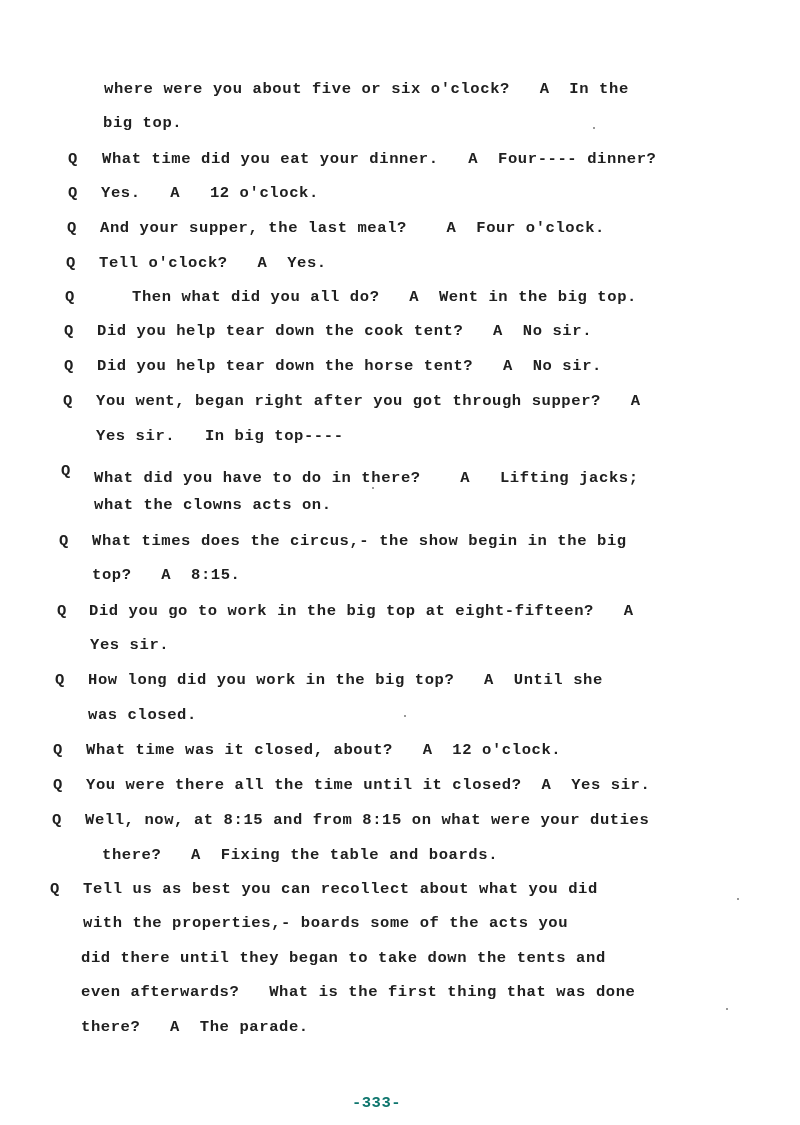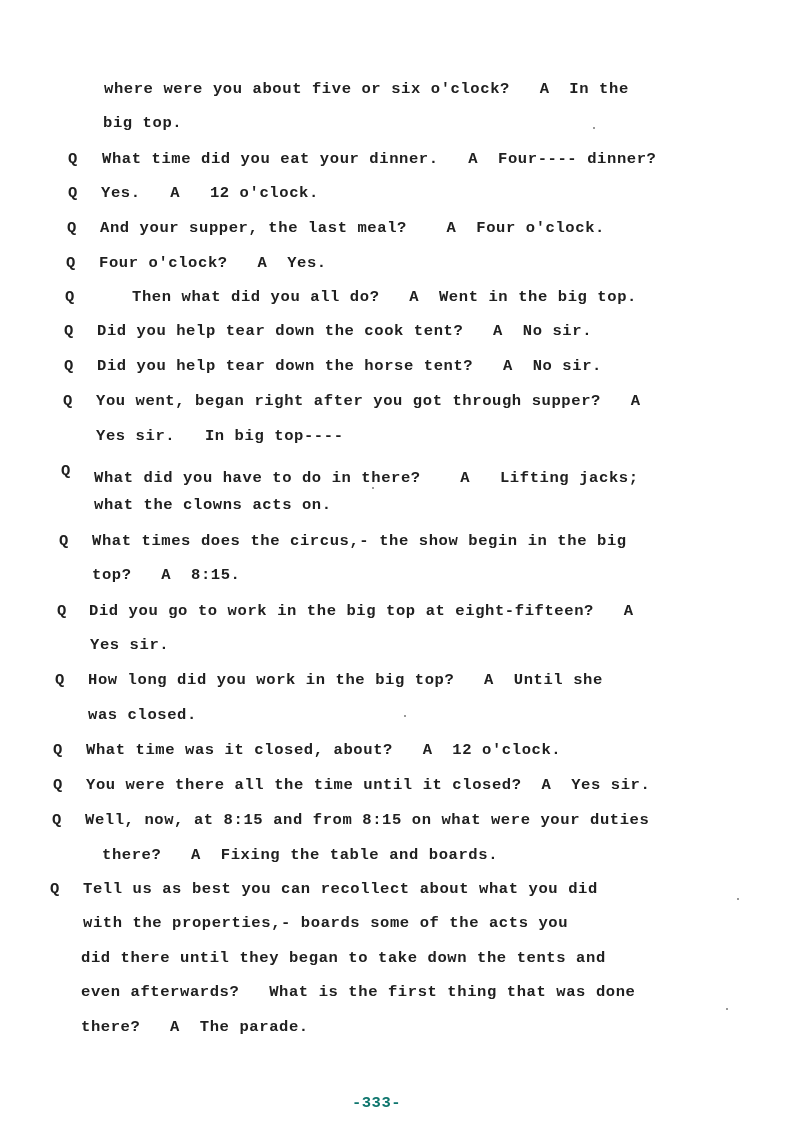--- a/index.html
+++ b/index.html
@@ -68,21 +68,21 @@
   <div class="q-marker" style="left:68px; top:149px;">Q</div>
   <div class="line" style="left:102px; top:149px;">What time did you eat your dinner.   A  Four---- dinner?</div>
 
   <div class="q-marker" style="left:68px; top:183px;">Q</div>
   <div class="line" style="left:101px; top:183px;">Yes.   A   12 o'clock.</div>
 
   <div class="q-marker" style="left:67px; top:218px;">Q</div>
   <div class="line" style="left:100px; top:218px;">And your supper, the last meal?    A  Four o'clock.</div>
 
   <div class="q-marker" style="left:66px; top:253px;">Q</div>
-  <div class="line" style="left:99px; top:253px;">Four o'clock?   A  Yes.</div>
+  <div class="line" style="left:99px; top:253px;">Tell o'clock?   A  Yes.</div>
 
   <div class="q-marker" style="left:65px; top:287px;">Q</div>
   <div class="line" style="left:99px; top:287px;margin-left:33px;">Then what did you all do?   A  Went in the big top.</div>
 
   <div class="q-marker" style="left:64px; top:321px;">Q</div>
   <div class="line" style="left:97px; top:321px;">Did you help tear down the cook tent?   A  No sir.</div>
 
   <div class="q-marker" style="left:64px; top:356px;">Q</div>
   <div class="line" style="left:97px; top:356px;">Did you help tear down the horse tent?   A  No sir.</div>
 

